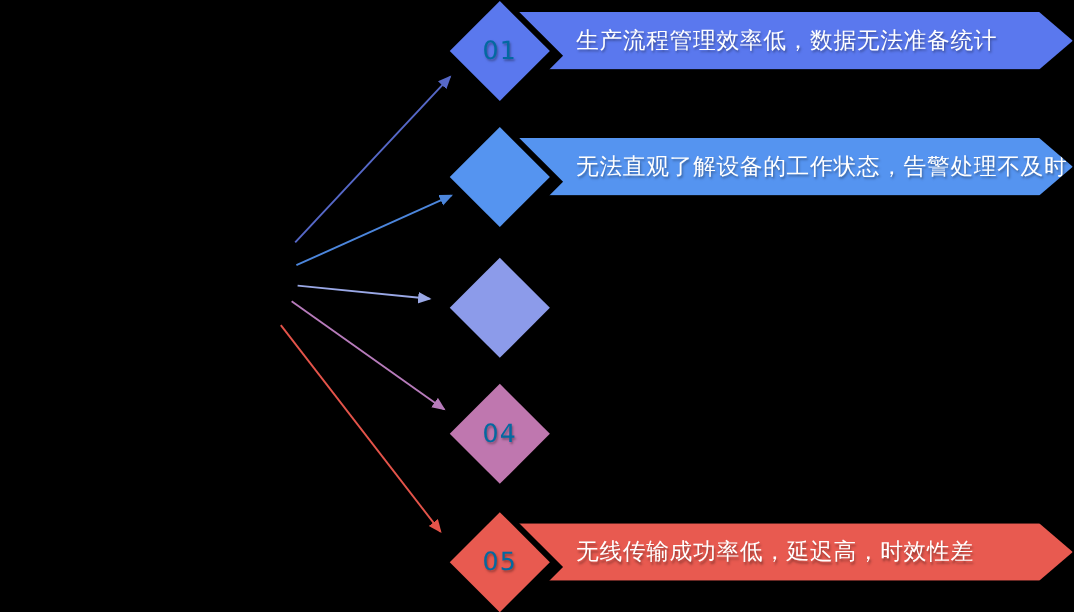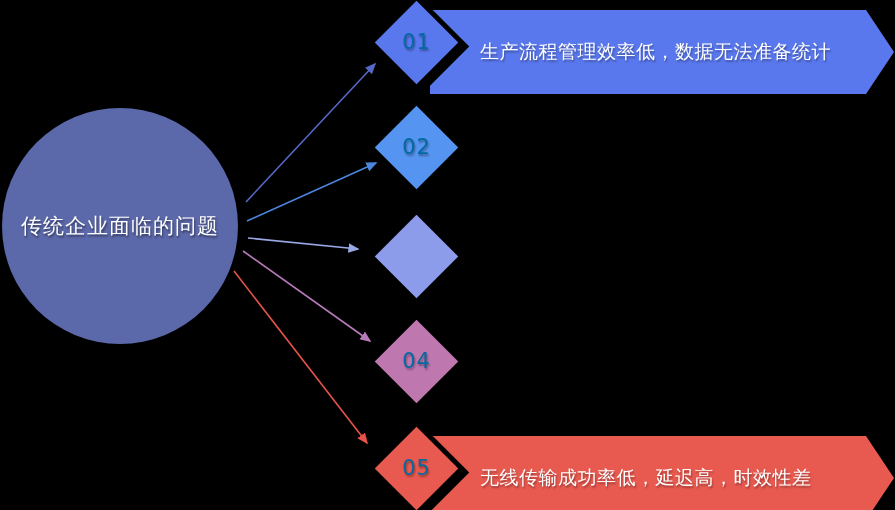--- a/index.html
+++ b/index.html
@@ -19,21 +19,21 @@
   }
   .circle-title{
     color:#fff;font-size:21px;letter-spacing:1px;white-space:nowrap;
     text-shadow:1px 2px 2px rgba(0,0,0,.45);
   }
   
   svg.arrows{position:absolute;left:0;top:0;pointer-events:none;}
   
   .row{position:absolute;left:0;width:895px;height:84px;}
   .banner{
-    position:absolute;left:430px;top:10px;width:464px;height:84px;
+    position:absolute;left:430px;top:10px;width:464px;height:48px;
     background:var(--c);
     clip-path:polygon(0 0,calc(100% - 28px) 0,100% 50%,calc(100% - 28px) 100%,0 100%);
     display:flex;align-items:center;
   }
   .banner-text{
     color:#fff;font-size:19px;letter-spacing:.5px;white-space:nowrap;
     padding-left:50px;
     text-shadow:1px 2px 2px rgba(0,0,0,.35);
   }
   .diamond{
@@ -72,37 +72,36 @@
           <path d="M0,0 L7,3 L0,6 z" fill="#E4544A"></path>
         </marker>
     </defs>
     <line x1="246" y1="202" x2="375" y2="64" stroke-width="1.6" marker-end="url(#arrowhead-0)" stroke="#5668C8"></line>
     <line x1="247" y1="221" x2="376" y2="163" stroke-width="1.6" marker-end="url(#arrowhead-1)" stroke="#4C86DC"></line>
     <line x1="248" y1="238" x2="358" y2="249" stroke-width="1.6" marker-end="url(#arrowhead-2)" stroke="#9AA8E6"></line>
     <line x1="243" y1="251" x2="370" y2="341" stroke-width="1.6" marker-end="url(#arrowhead-3)" stroke="#B77BBB"></line>
     <line x1="234" y1="271" x2="367" y2="443" stroke-width="1.6" marker-end="url(#arrowhead-4)" stroke="#E4544A"></line>
   </svg>
 
-  <div class="circle" style="background: rgb(91, 104, 169);">
-    <span class="circle-title">传统企业面临的问题</span>
-  </div>
 
   <div class="row" style="top: 0px; --c: #5A78EE;">
     <div class="banner">
       <span class="banner-text">生产流程管理效率低，数据无法准备统计</span>
     </div>
     <div class="diamond shadow"></div>
     <div class="diamond fill"></div>
     <span class="num">01</span>
   </div>
 
   <div class="row" style="top: 105px; --c: #5594F0;">
+    <div class="banner">
+      <span class="banner-text">无法直观了解设备的工作状态，告警处理不及时</span>
+    </div>
     <div class="diamond shadow"></div>
     <div class="diamond fill"></div>
-    <span class="num">02</span>
   </div>
 
   <div class="row" style="top: 214px; --c: #8C9BEA;">
     <div class="diamond shadow"></div>
     <div class="diamond fill"></div>
   </div>
 
   <div class="row" style="top: 319px; --c: #BF77AF;">
     <div class="diamond shadow"></div>
     <div class="diamond fill"></div>

